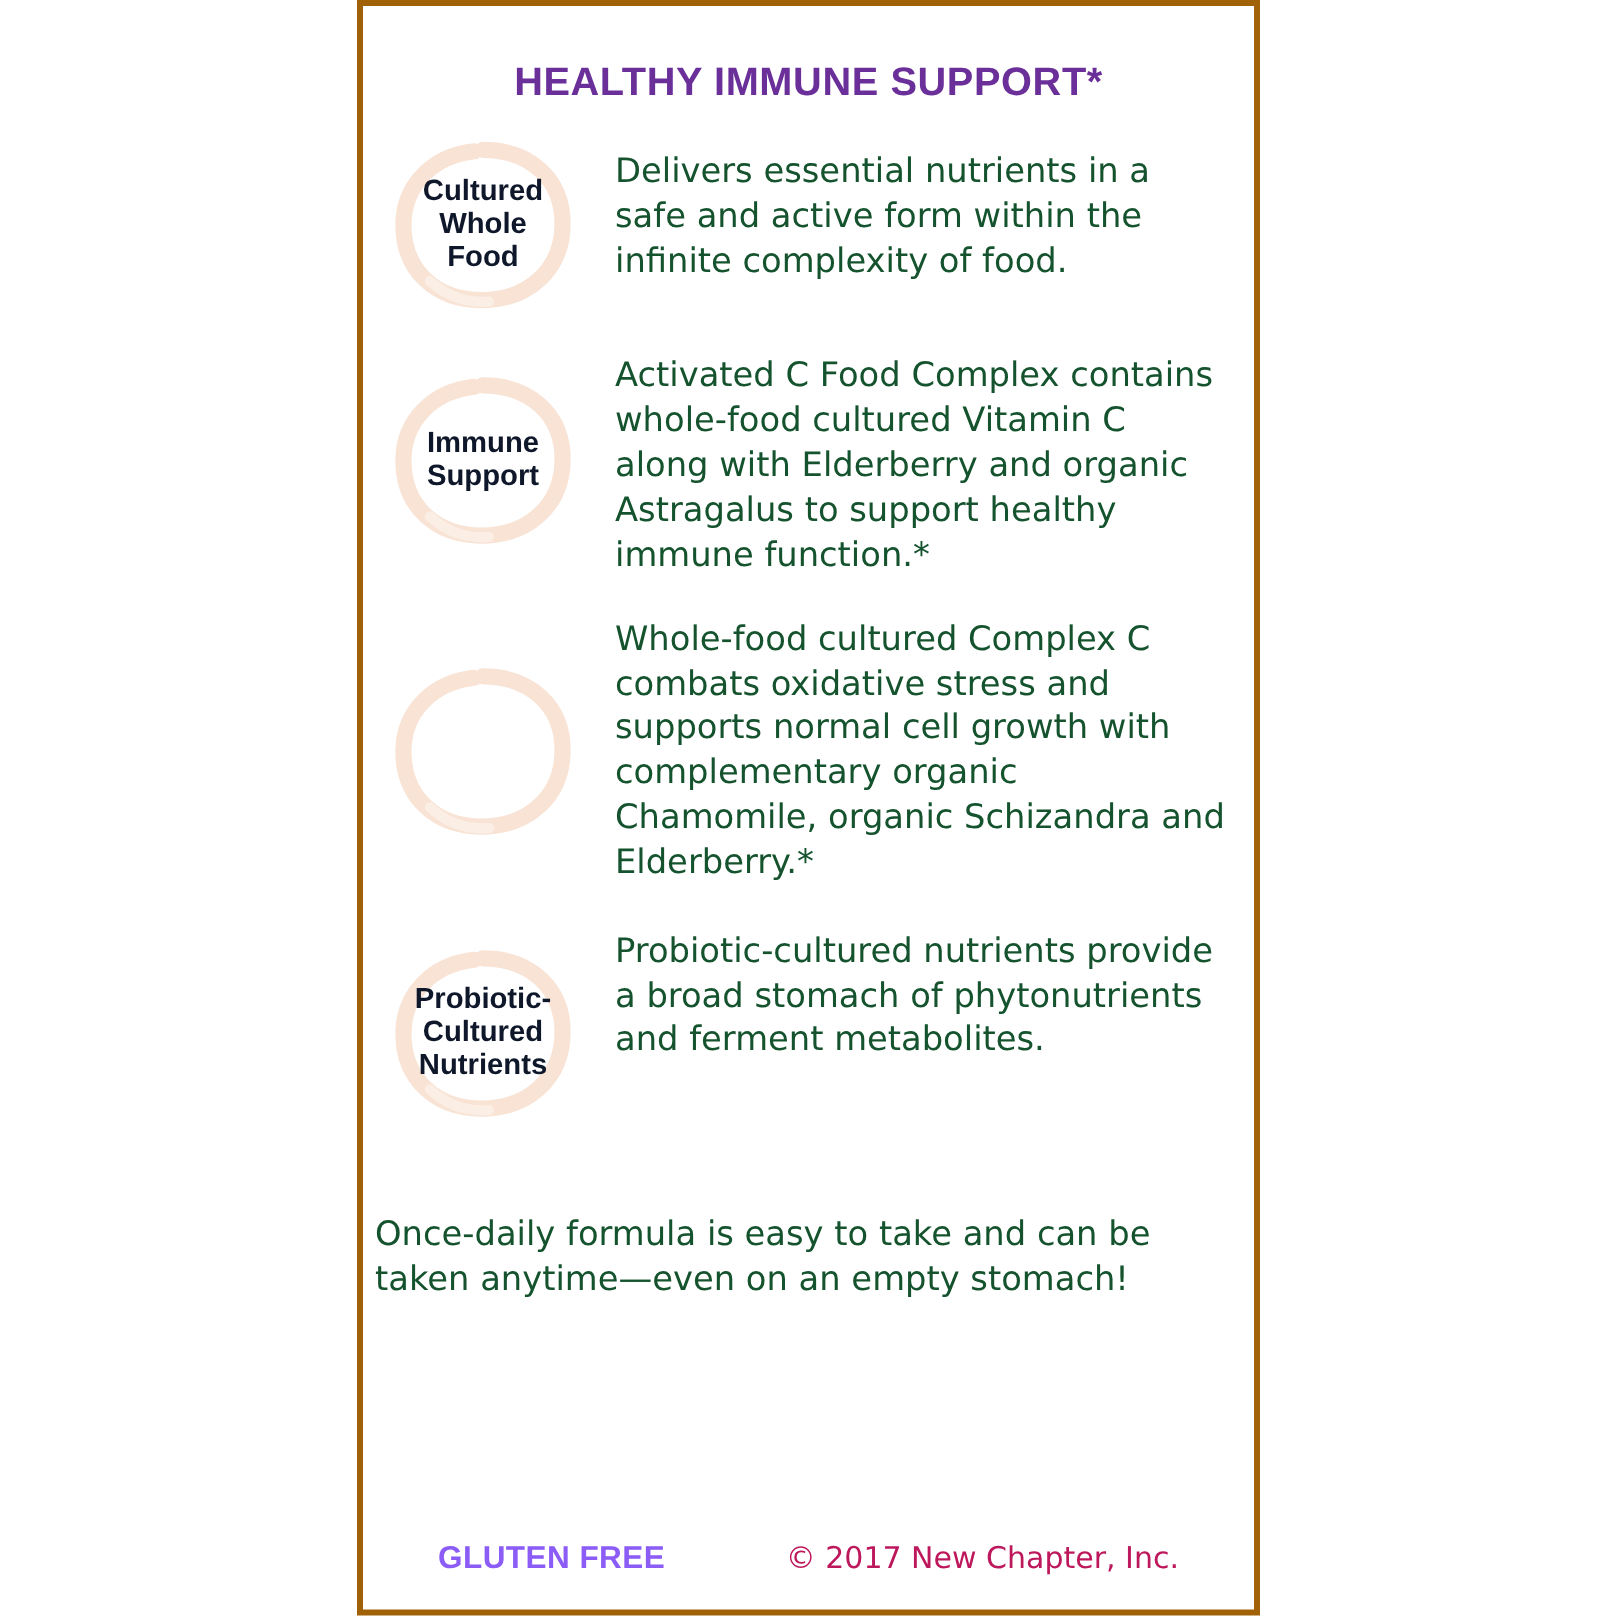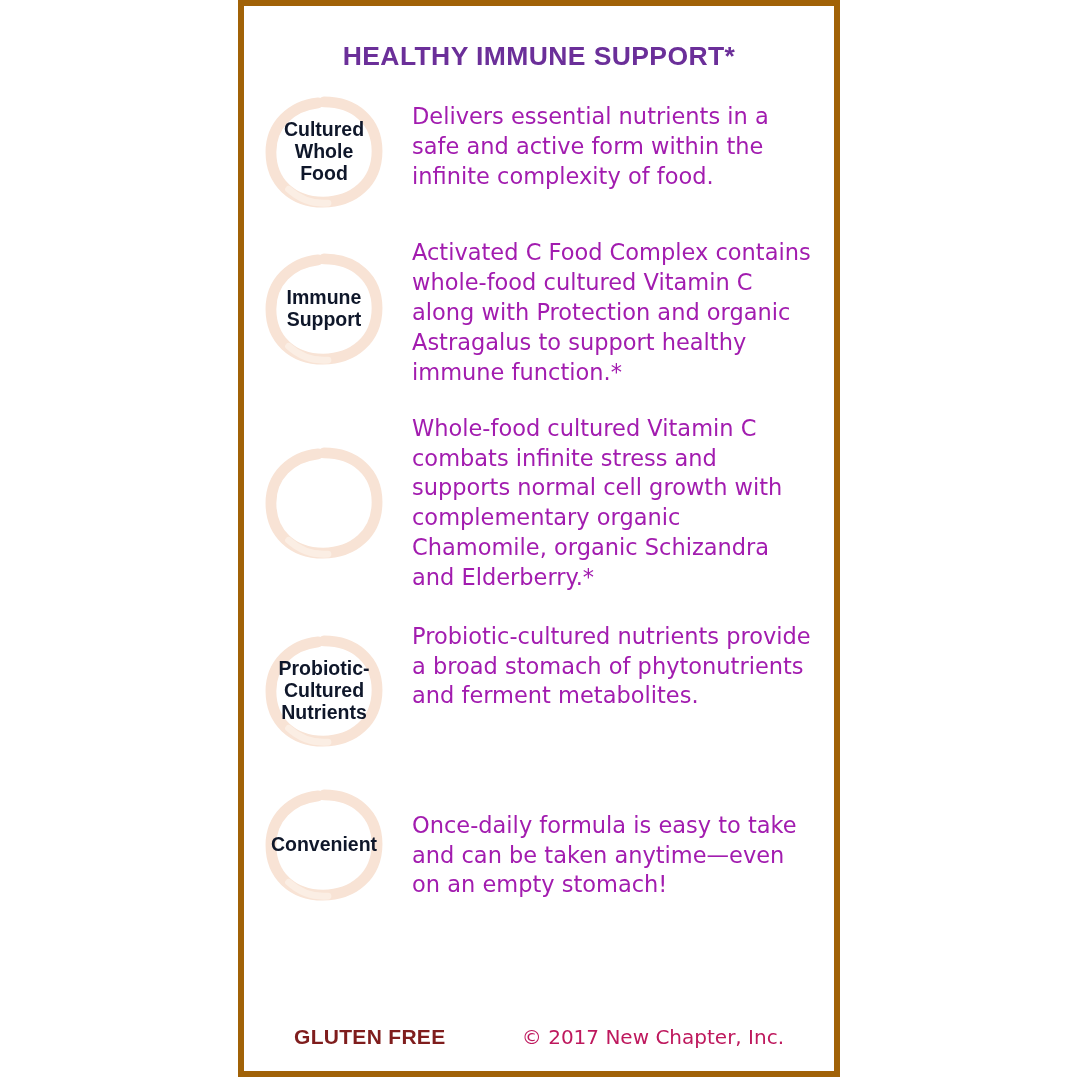--- a/index.html
+++ b/index.html
@@ -15,21 +15,21 @@
     overflow: hidden;
   }
 
   .panel {
     position: absolute;
     left: 238px;
     top: 0px;
     width: 602px;
     height: 1077px;
     box-sizing: border-box;
-    border: 6px solid #a16207;
+    border: 4px solid #a16207;
     background: #ffffff;
   }
 
   .title {
     text-align: center;
     font-size: 26.5px;
     font-weight: bold;
     letter-spacing: 0.4px;
     color: #6b2f99;
     margin-top: 35px;
@@ -78,21 +78,21 @@
     font-weight: bold;
     font-size: 19.5px;
     line-height: 1.12;
     width: 150px;
   }
 
   .body-text {
     flex: 1;
     font-size: 22.5px;
     line-height: 1.33;
-    color: #a21caf;
+    color: #14532d;
     padding-left: 8px;
     padding-right: 18px;
     font-family: "DejaVu Sans", sans-serif;
     font-weight: 400;
   }
 
   
   .row-0 { margin-top: 2px; }
   .row-0 .body-text { margin-top: 10px; }
   .row-0 .badge { min-height: 120px; }
@@ -116,21 +116,21 @@
   .footer {
     position: absolute;
     left: 0;
     right: 0;
     bottom: 22px;
     display: flex;
     align-items: baseline;
     padding: 0 40px 0 50px;
   }
   .gluten {
-    color: #7f1d1d;
+    color: #8b5cf6;
     font-weight: bold;
     font-size: 21px;
     letter-spacing: 0.3px;
   }
   .copyright {
     margin-left: auto;
     font-size: 20px;
     color: #be185d;
     font-family: "DejaVu Sans", sans-serif;
     padding-right: 10px;
@@ -157,52 +157,45 @@
     </div>
 
     <div class="row row-1">
       <div class="badge">
         <svg class="ring" viewBox="0 0 120 114">
           <path d="M60 6 C92 6 114 26 114 56 C114 88 90 108 59 108 C28 108 6 88 6 57 C6 30 26 10 54 7" fill="none" stroke="#f8e3d5" stroke-width="11" stroke-linecap="round"></path>
           <path d="M24 95 C36 106 50 110 64 109" fill="none" stroke="#fbeee4" stroke-width="7" stroke-linecap="round"></path>
         </svg>
         <div class="badge-label">Immune<br>Support</div>
       </div>
-      <div class="body-text">Activated C Food Complex contains whole-food cultured Vitamin C along with Protection and organic Astragalus to support healthy immune function.*</div>
+      <div class="body-text">Activated C Food Complex contains whole-food cultured Vitamin C along with Elderberry and organic Astragalus to support healthy immune function.*</div>
     </div>
 
     <div class="row row-2">
       <div class="badge">
         <svg class="ring" viewBox="0 0 120 114">
           <path d="M60 6 C92 6 114 26 114 56 C114 88 90 108 59 108 C28 108 6 88 6 57 C6 30 26 10 54 7" fill="none" stroke="#f8e3d5" stroke-width="11" stroke-linecap="round"></path>
           <path d="M24 95 C36 106 50 110 64 109" fill="none" stroke="#fbeee4" stroke-width="7" stroke-linecap="round"></path>
         </svg>
       </div>
-      <div class="body-text">Whole-food cultured Vitamin C combats infinite stress and supports normal cell growth with complementary organic Chamomile, organic Schizandra and Elderberry.*</div>
+      <div class="body-text">Whole-food cultured Complex C combats oxidative stress and supports normal cell growth with complementary organic Chamomile, organic Schizandra and Elderberry.*</div>
     </div>
 
     <div class="row row-3">
       <div class="badge">
         <svg class="ring" viewBox="0 0 120 114">
           <path d="M60 6 C92 6 114 26 114 56 C114 88 90 108 59 108 C28 108 6 88 6 57 C6 30 26 10 54 7" fill="none" stroke="#f8e3d5" stroke-width="11" stroke-linecap="round"></path>
           <path d="M24 95 C36 106 50 110 64 109" fill="none" stroke="#fbeee4" stroke-width="7" stroke-linecap="round"></path>
         </svg>
         <div class="badge-label">Probiotic-<br>Cultured<br>Nutrients</div>
       </div>
       <div class="body-text">Probiotic-cultured nutrients provide a broad stomach of phytonutrients and ferment metabolites.</div>
     </div>
 
     <div class="row row-4">
-      <div class="badge">
-        <svg class="ring" viewBox="0 0 120 114">
-          <path d="M60 6 C92 6 114 26 114 56 C114 88 90 108 59 108 C28 108 6 88 6 57 C6 30 26 10 54 7" fill="none" stroke="#f8e3d5" stroke-width="11" stroke-linecap="round"></path>
-          <path d="M24 95 C36 106 50 110 64 109" fill="none" stroke="#fbeee4" stroke-width="7" stroke-linecap="round"></path>
-        </svg>
-        <div class="badge-label">Convenient</div>
-      </div>
       <div class="body-text">Once-daily formula is easy to take and can be taken anytime—even on an empty stomach!</div>
     </div>
 
   </div>
 
   <div class="footer">
     <div class="gluten">GLUTEN FREE</div>
     <div class="copyright">© 2017 New Chapter, Inc.</div>
   </div>
 

